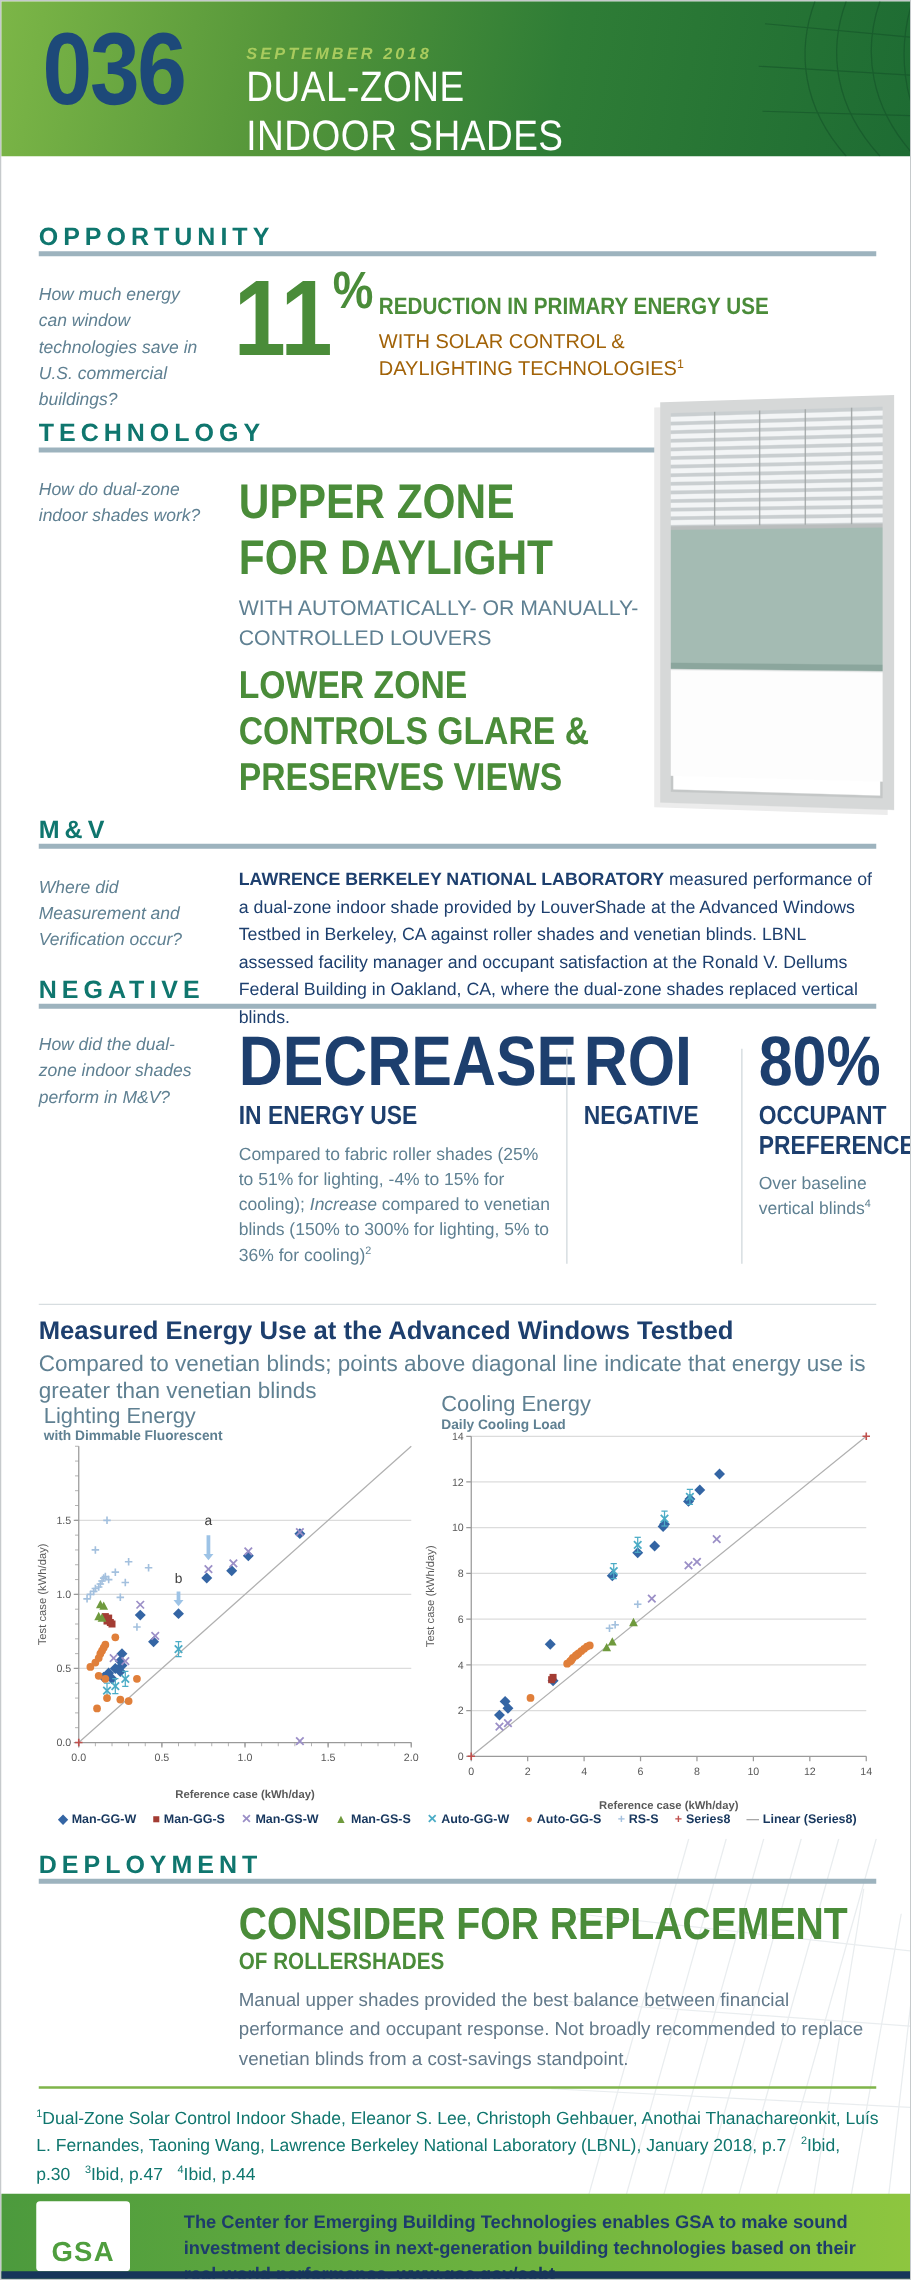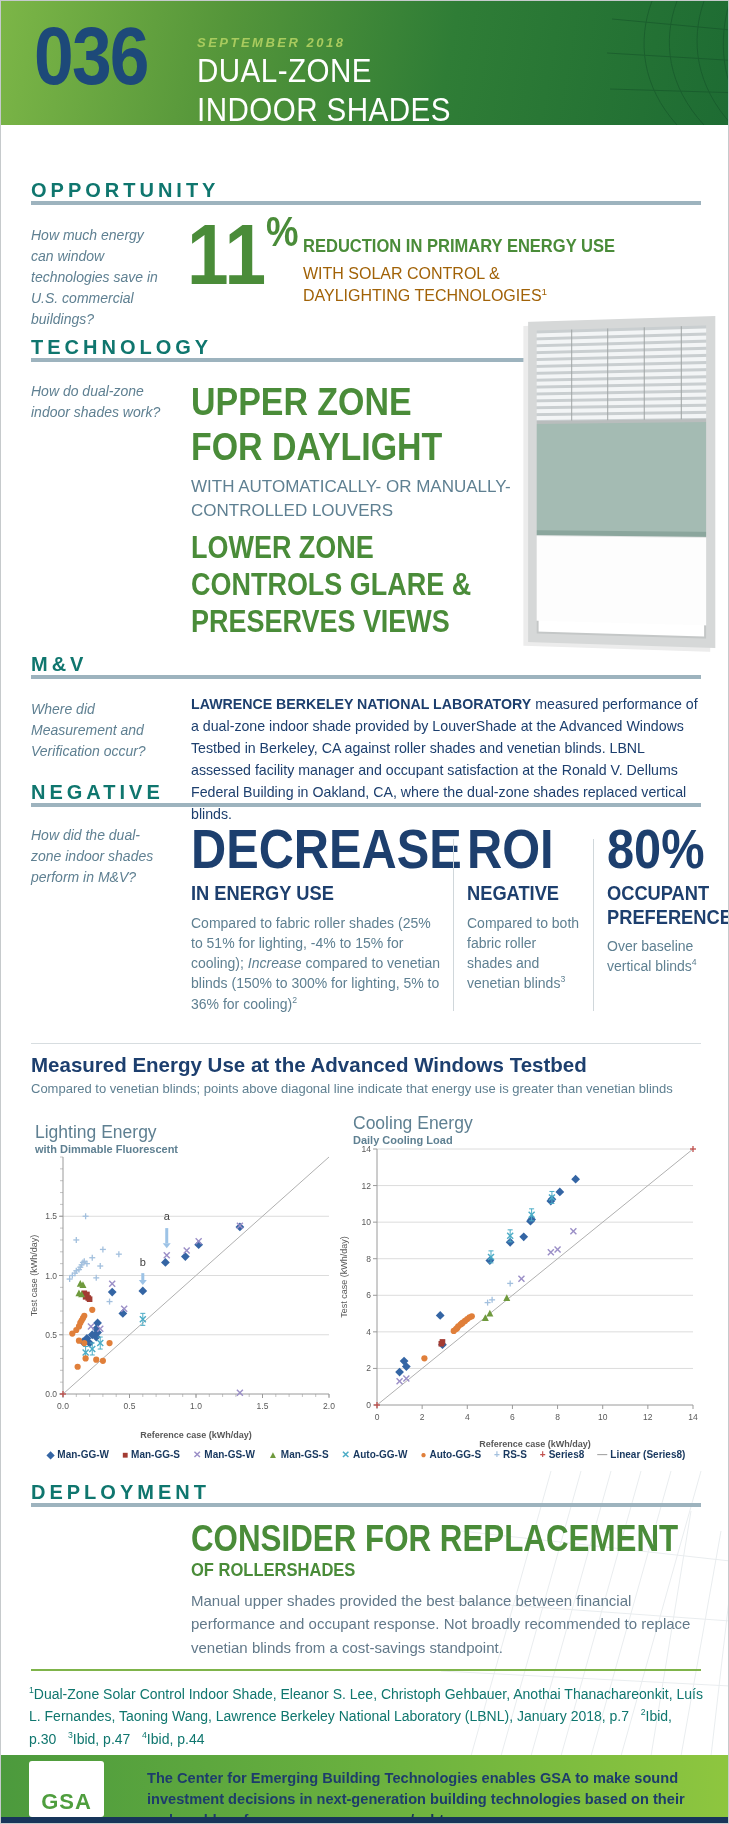--- a/index.html
+++ b/index.html
@@ -26,21 +26,21 @@
   .tech-h2{font-size:31px;font-weight:700;line-height:1.2;color:#4a8c39;}
   .mv-body{font-size:14.2px;line-height:1.55;color:#1d3f6e;}
   .mv-body b{font-weight:700;}
   .res-big{font-size:56px;font-weight:700;color:#1d3f6e;line-height:1;}
   .res-sub{font-size:21px;font-weight:700;color:#1d3f6e;line-height:1.12;margin-top:4px;}
   .res-body{font-size:14px;color:#5f8092;line-height:1.45;margin-top:8px;}
   .vline{width:1px;background:#d0d7db;}
   .hr-gray{height:1px;background:#d7dde0;left:30px;width:670px;}
   .hr-green{height:2px;background:#7fb44a;left:30px;width:670px;}
   .chart-title{font-size:20.5px;font-weight:700;color:#1d3f6e;}
-  .chart-sub{font-size:13px;color:#5f8092;}
+  .chart-sub{font-size:18px;color:#5f8092;}
   .plot-title{font-size:17.5px;color:#5f8092;}
   .plot-sub{font-size:11px;font-weight:700;color:#5f8092;}
   .legend{display:flex;justify-content:center;gap:13px;font-size:10px;font-weight:700;color:#17375e;align-items:center;}
   .legend .mk{margin-right:3px;font-size:10px;}
   .dep-h1{font-size:36px;font-weight:700;color:#4a8c39;line-height:1;}
   .dep-h2{font-size:19px;font-weight:700;color:#4a8c39;margin-top:2px;}
   .dep-body{font-size:15px;color:#62798a;line-height:1.55;}
   .fnote{font-size:14px;color:#0f766e;line-height:1.6;}
   sup{font-size:62%;}
   
@@ -137,23 +137,20 @@
     <div class="res-big cond">DECREASE</div>
     <div class="res-sub cond">IN ENERGY USE</div>
     <div class="res-body">
       <span>Compared to fabric roller shades (25% to 51% for lighting, -4% to 15% for cooling); </span><i>Increase</i><span> compared to venetian blinds (150% to 300% for lighting, 5% to 36% for cooling)</span><sup>2</sup>
     </div>
   </div>
   <div class="abs vline" style="left:452px;top:838px;height:172px"></div>
   <div class="abs" style="left:466px;top:820px;width:114px">
     <div class="res-big cond">ROI</div>
     <div class="res-sub cond">NEGATIVE</div>
-    <div class="res-body">
-      <span>Compared to both fabric roller shades and venetian blinds</span><sup>3</sup>
-    </div>
   </div>
   <div class="abs vline" style="left:592px;top:838px;height:172px"></div>
   <div class="abs" style="left:606px;top:820px;width:112px">
     <div class="res-big cond">80%</div>
     <div class="res-sub cond">
       <span>OCCUPANT</span><br>
       <span>PREFERENCE</span>
     </div>
     <div class="res-body">
       <span>Over baseline vertical blinds</span><sup>4</sup>

